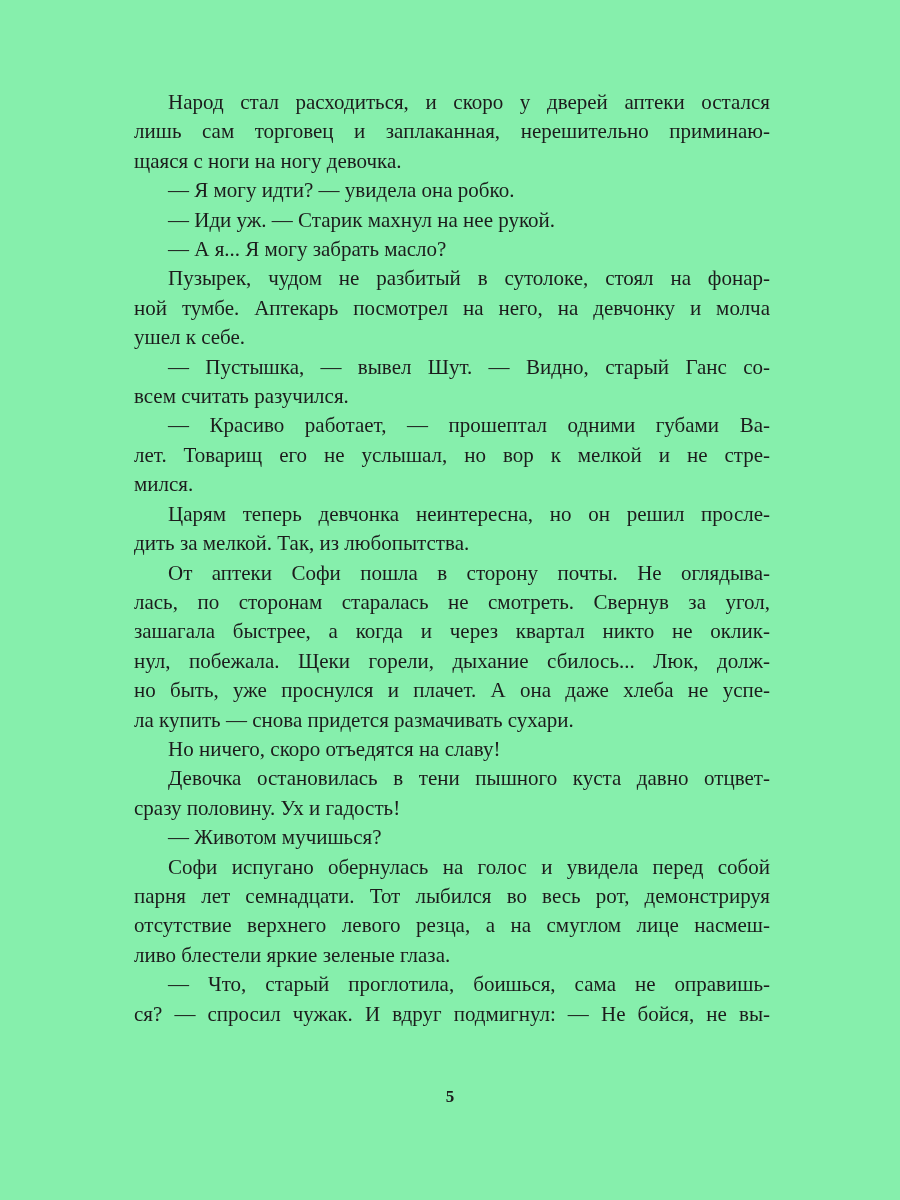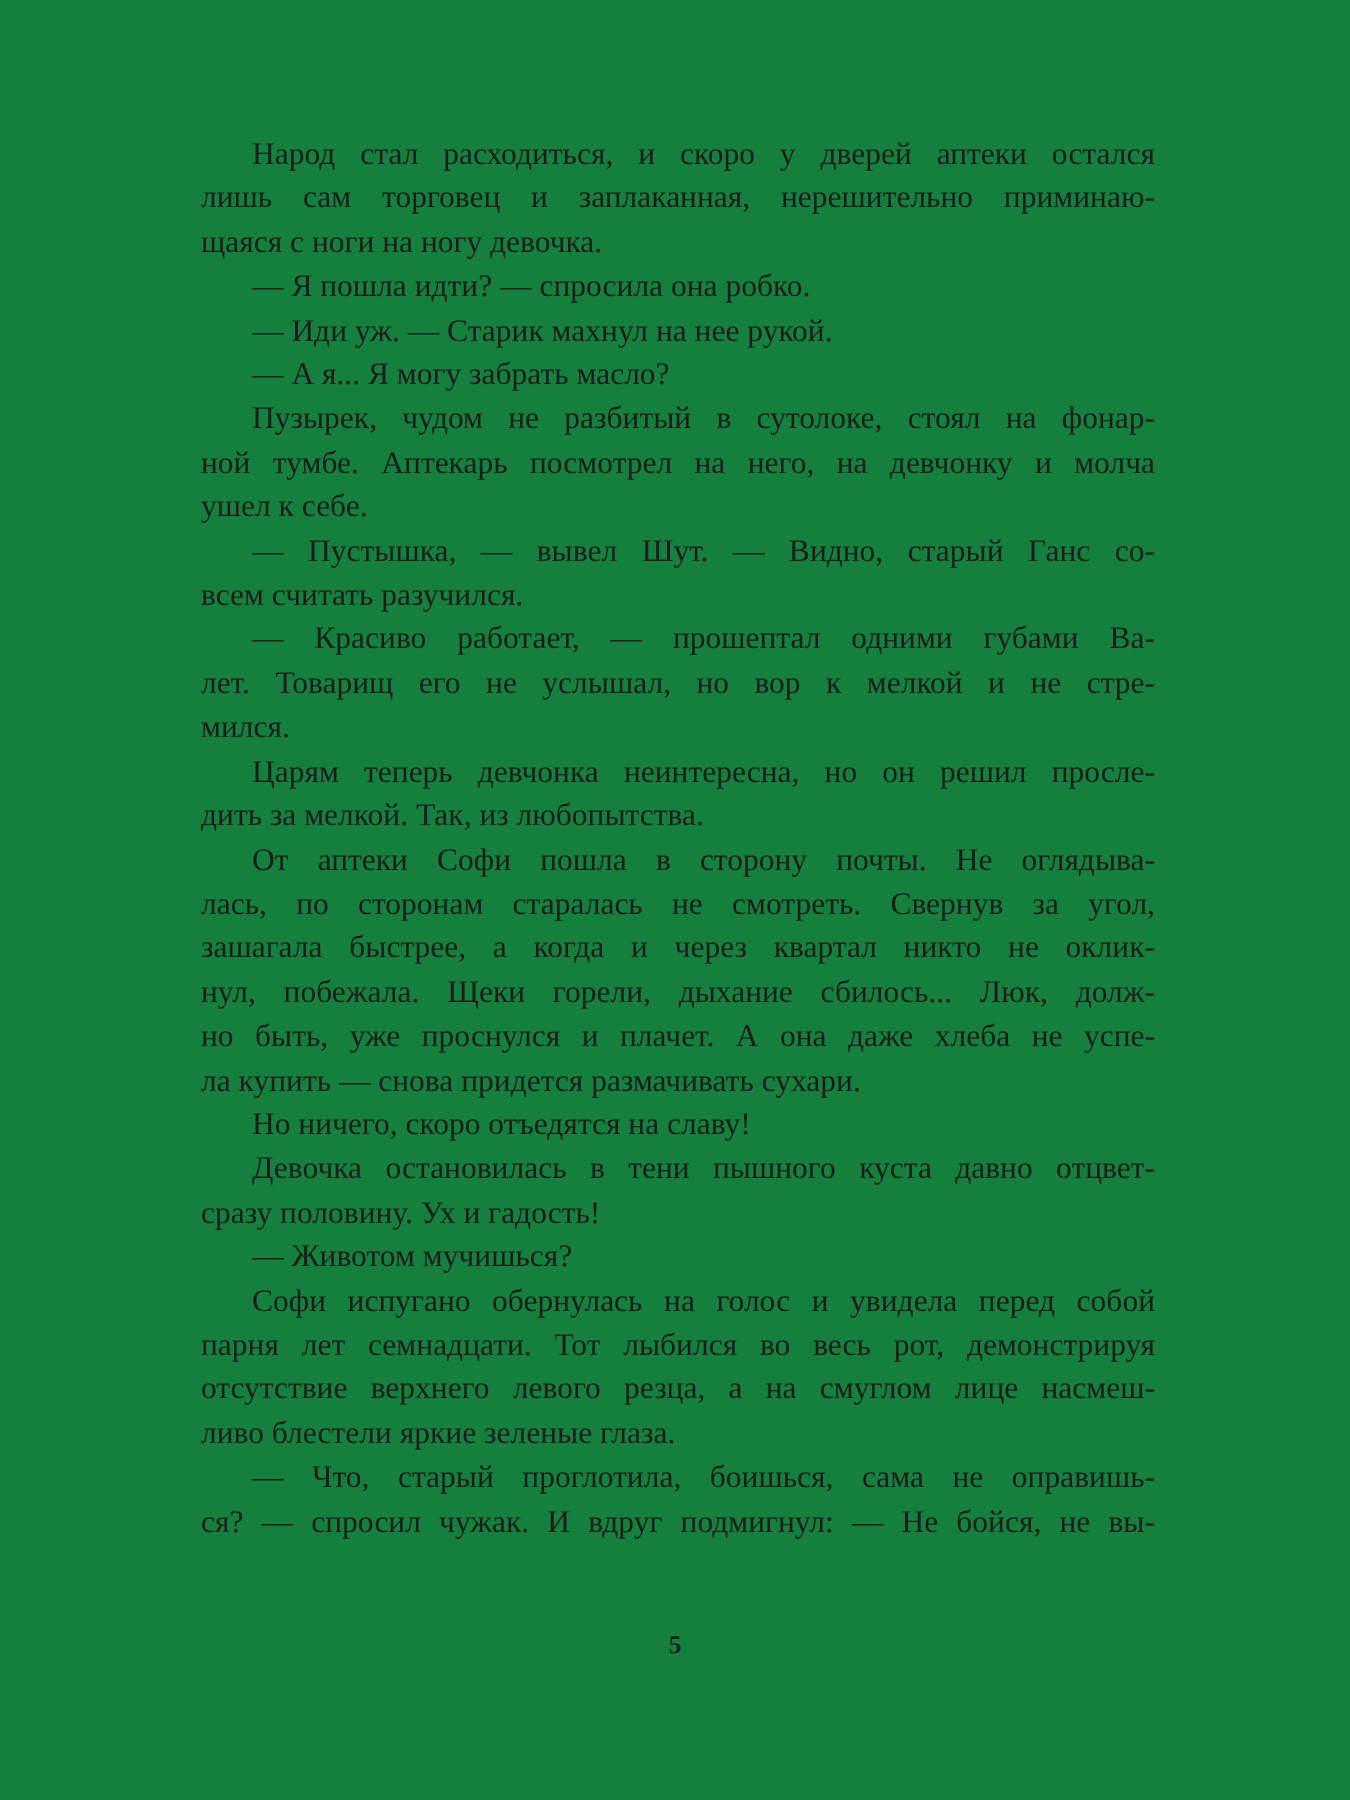--- a/index.html
+++ b/index.html
@@ -1,21 +1,21 @@
 <!DOCTYPE html>
 <html><head>
 <meta charset="utf-8">
 <style>
   html, body { margin: 0; padding: 0; background: #e8e8e8; }
   .page {
     position: relative;
     width: 900px;
     height: 1200px;
     margin: 0 auto;
-    background: #15803d;
+    background: #86efac;
     overflow: hidden;
     font-family: "Liberation Serif", "DejaVu Serif", serif;
     color: #1c1c1c;
   }
   .text-block {
     position: absolute;
     left: 134px;
     top: 88px;
     width: 636px;
     font-size: 21px;
@@ -45,21 +45,21 @@
 <body>
 
 <div class="page">
   <div class="text-block">
       <div class="paragraph">
         <div class="line first">Народ стал расходиться, и скоро у дверей аптеки остался</div>
         <div class="line">лишь сам торговец и заплаканная, нерешительно приминаю-</div>
         <div class="line last">щаяся с ноги на ногу девочка.</div>
       </div>
       <div class="paragraph">
-        <div class="line first last">— Я пошла идти? — спросила она робко.</div>
+        <div class="line first last">— Я могу идти? — увидела она робко.</div>
       </div>
       <div class="paragraph">
         <div class="line first last">— Иди уж. — Старик махнул на нее рукой.</div>
       </div>
       <div class="paragraph">
         <div class="line first last">— А я... Я могу забрать масло?</div>
       </div>
       <div class="paragraph">
         <div class="line first">Пузырек, чудом не разбитый в сутолоке, стоял на фонар-</div>
         <div class="line">ной тумбе. Аптекарь посмотрел на него, на девчонку и молча</div>

